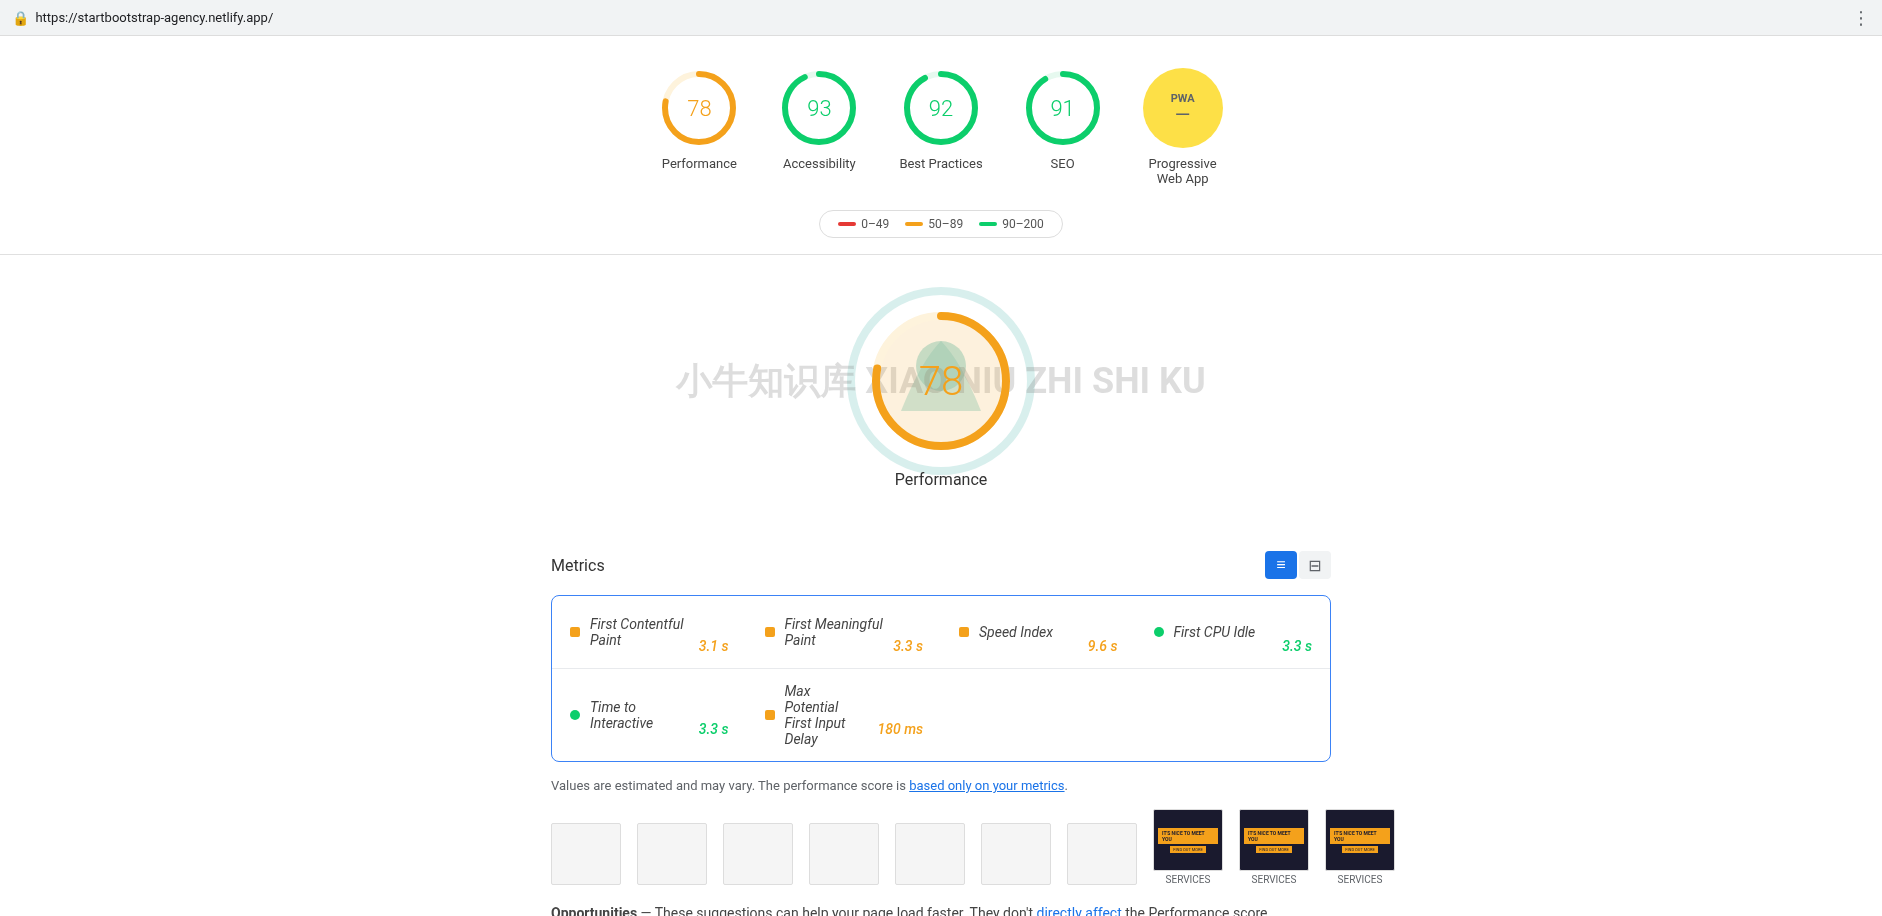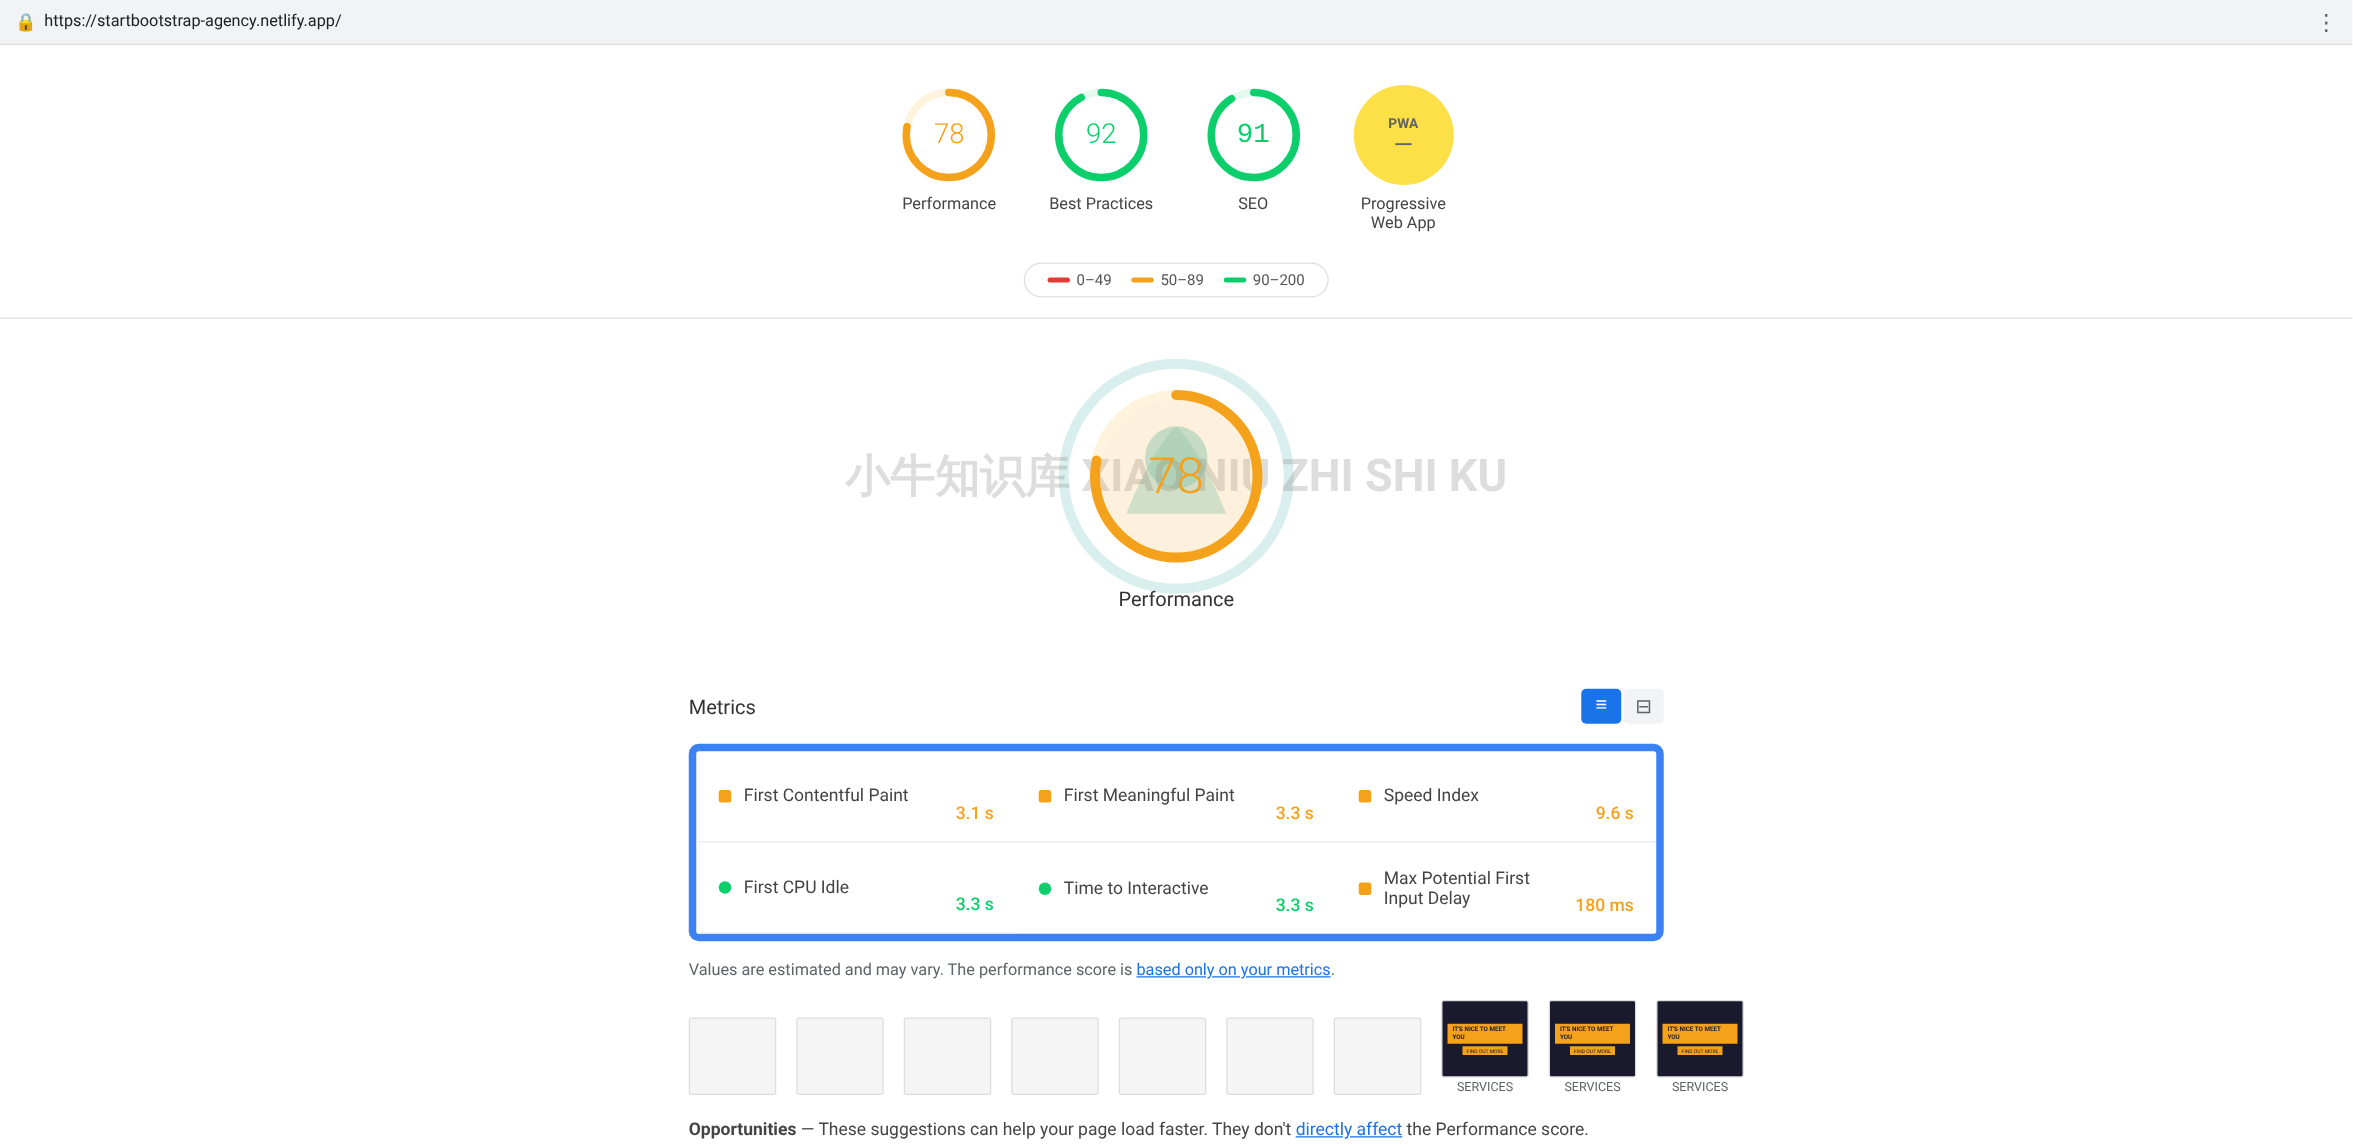--- a/index.html
+++ b/index.html
@@ -218,25 +218,26 @@
       color: white;
     }
 
     .toggle-btn.inactive {
       background: #f1f3f4;
       color: #5f6368;
     }
 
     .metrics-grid {
       display: grid;
-      grid-template-columns: 1fr 1fr 1fr;
+      grid-template-columns: 1fr 1fr 1fr 1fr;
       gap: 0;
-      border: 6px solid #3b82f6;
+      border: 1px solid #3b82f6;
       border-radius: 8px;
       overflow: hidden;
+      font-style: italic;
     }
 
     .metric-item {
       display: flex;
       align-items: center;
       padding: 14px 18px;
       border-bottom: 1px solid #e8eaed;
       gap: 10px;
     }
 
@@ -400,39 +401,49 @@
     <div class="score-circle-wrapper">
       <svg viewBox="0 0 80 80">
         <circle cx="40" cy="40" r="34" fill="none" stroke="#fef3dc" stroke-width="6"></circle>
         <circle cx="40" cy="40" r="34" fill="none" stroke="#f4a11b" stroke-width="6" stroke-dasharray="213.6" stroke-dashoffset="47" stroke-linecap="round"></circle>
       </svg>
       <span class="score-number" style="color:#f4a11b;">78</span>
     </div>
     <span class="score-label">Performance</span>
   </div>
 
+  <div class="score-item">
+    <div class="score-circle-wrapper">
+      <svg viewBox="0 0 80 80">
+        <circle cx="40" cy="40" r="34" fill="none" stroke="#e6f9ef" stroke-width="6"></circle>
+        <circle cx="40" cy="40" r="34" fill="none" stroke="#0cce6b" stroke-width="6" stroke-dasharray="213.6" stroke-dashoffset="15" stroke-linecap="round"></circle>
+      </svg>
+      <span class="score-number" style="color:#0cce6b;">93</span>
+    </div>
+    <span class="score-label">Accessibility</span>
+  </div>
 
   <div class="score-item">
     <div class="score-circle-wrapper">
       <svg viewBox="0 0 80 80">
         <circle cx="40" cy="40" r="34" fill="none" stroke="#e6f9ef" stroke-width="6"></circle>
         <circle cx="40" cy="40" r="34" fill="none" stroke="#0cce6b" stroke-width="6" stroke-dasharray="213.6" stroke-dashoffset="17" stroke-linecap="round"></circle>
       </svg>
       <span class="score-number" style="color:#0cce6b;">92</span>
     </div>
     <span class="score-label">Best Practices</span>
   </div>
 
   <div class="score-item">
     <div class="score-circle-wrapper">
       <svg viewBox="0 0 80 80">
         <circle cx="40" cy="40" r="34" fill="none" stroke="#e6f9ef" stroke-width="6"></circle>
         <circle cx="40" cy="40" r="34" fill="none" stroke="#0cce6b" stroke-width="6" stroke-dasharray="213.6" stroke-dashoffset="19" stroke-linecap="round"></circle>
       </svg>
-      <span class="score-number" style="color:#0cce6b;font-family:Liberation Mono, monospace;">91</span>
+      <span class="score-number" style="color:#0cce6b;">91</span>
     </div>
     <span class="score-label">SEO</span>
   </div>
 
   <div class="score-item">
     <div class="pwa-circle">
       <span class="pwa-text">PWA</span>
       <span class="pwa-dash">—</span>
     </div>
     <span class="score-label">Progressive<br>Web App</span>

